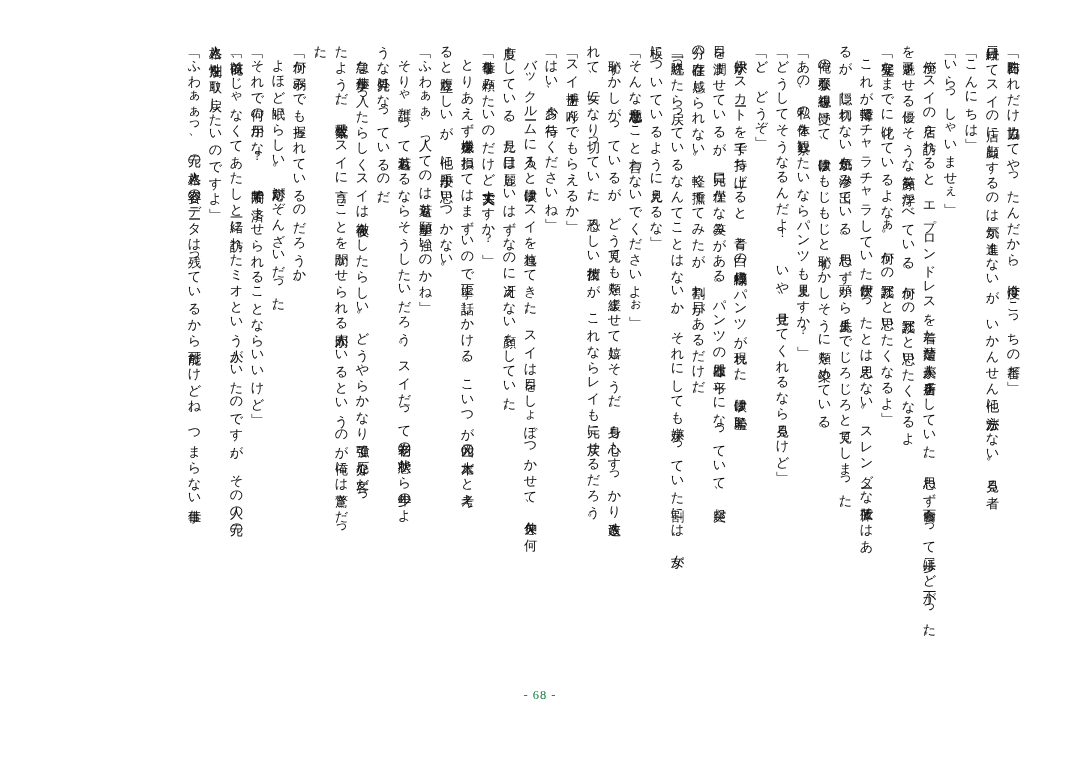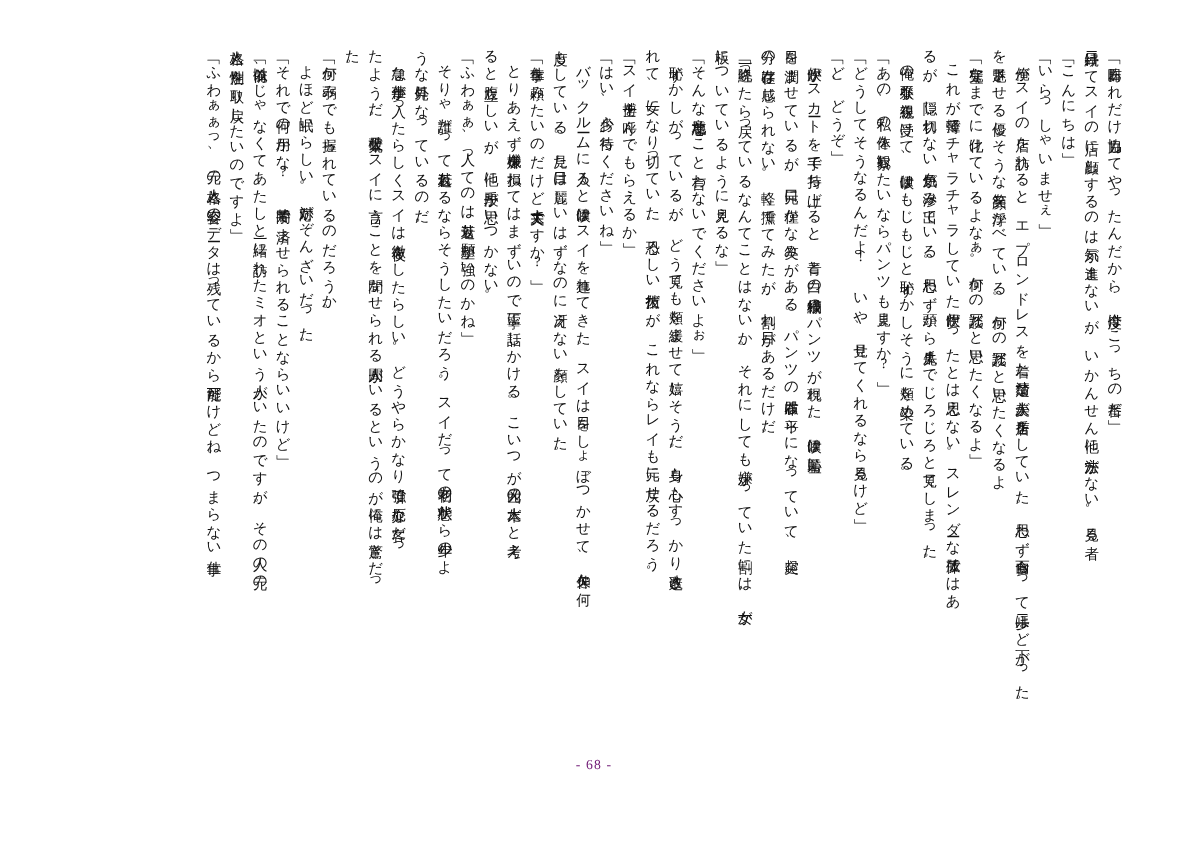--- a/index.html
+++ b/index.html
@@ -49,21 +49,21 @@
     padding-top: 14px;
   }
   .page-number {
     position: absolute;
     bottom: 62px;
     left: 0;
     width: 100%;
     text-align: center;
     font-size: 12.5px;
     letter-spacing: 1px;
-    color: #701a75;
+    color: #15803d;
     font-family: "Liberation Serif", "DejaVu Serif", serif;
   }
 </style>
 </head>
 <body>
 
 <div class="page">
   <div class="text-area" id="body-area">
       <div class="vline indent">「昨日あれだけ協力してやったんだから、今度はこっちの番だ」</div>
       <div class="vline">二日続けてスイの店に顔出しするのは気が進まないが、いかんせん他に方法がない。見る者</div>

